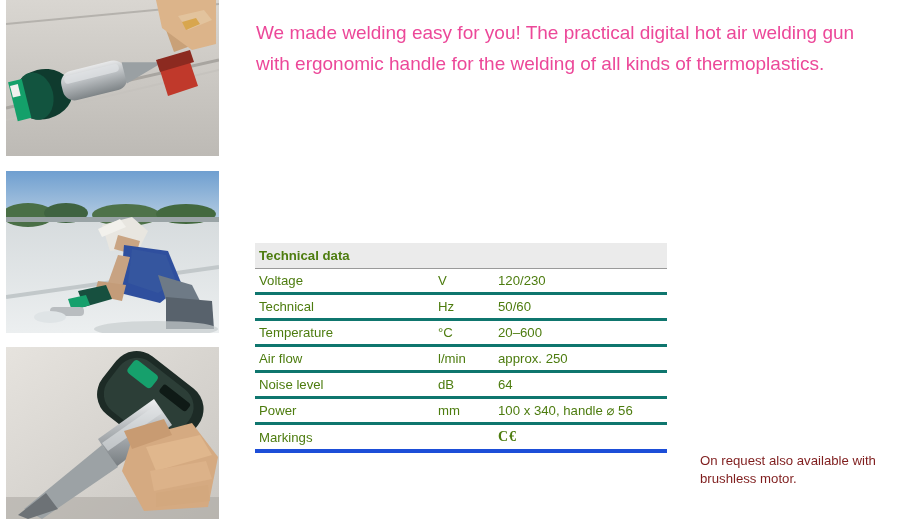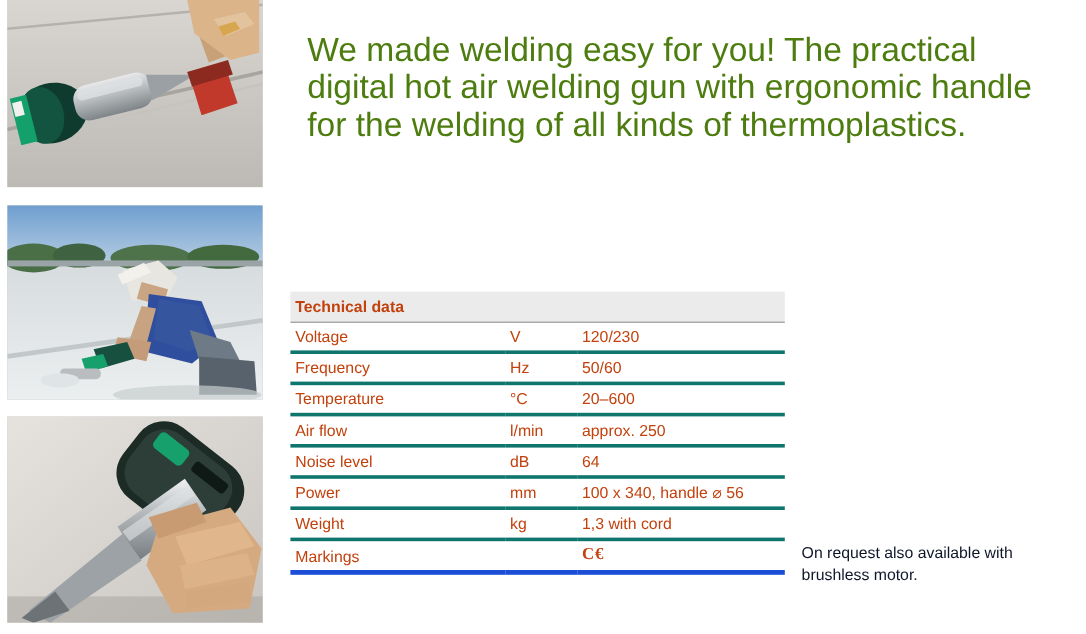--- a/index.html
+++ b/index.html
@@ -35,35 +35,35 @@
   .photo-3 { top: 347px; height: 172px; }
 
   .photo svg { display: block; width: 100%; height: 100%; }
 
   
   .intro {
     position: absolute;
     left: 256px;
     top: -2px;
     width: 620px;
-    font-size: 28px;
+    font-size: 19px;
     line-height: 31px;
-    color: #4d7c0f;
+    color: #ec4899;
     font-family: "Liberation Sans", sans-serif;
   }
 
   
   .tech-table {
     position: absolute;
-    left: 242px;
+    left: 255px;
     top: 243px;
     width: 412px;
     border-collapse: collapse;
     font-size: 13.2px;
-    color: #c2410c;
+    color: #4d7c0f;
   }
   .tech-table th,
   .tech-table td {
     text-align: left;
     padding: 4px 0 4px 4px;
     border-bottom: 3px solid #0f766e;
     vertical-align: bottom;
     white-space: nowrap;
   }
   .tech-table thead th {
@@ -82,26 +82,26 @@
   .ce-mark {
     font-family: "Liberation Serif", serif;
     font-weight: bold;
     letter-spacing: -1px;
     font-size: 14px;
   }
 
   
   .note {
     position: absolute;
-    left: 668px;
+    left: 700px;
     top: 452px;
     width: 180px;
     font-size: 13.2px;
     line-height: 18px;
-    color: #0f172a;
+    color: #7f1d1d;
   }
 </style>
 </head>
 <body>
 
 <div class="photo-col">
 
   <div class="photo photo-1">
     <svg viewBox="0 0 213 156" preserveAspectRatio="none" aria-hidden="true">
       <defs>
@@ -230,21 +230,21 @@
       <th class="col-label" colspan="3">Technical data</th>
     </tr>
   </thead>
   <tbody>
     <tr>
       <td class="col-label">Voltage</td>
       <td class="col-unit">V</td>
       <td class="col-value">120/230</td>
     </tr>
     <tr>
-      <td class="col-label">Frequency</td>
+      <td class="col-label">Technical</td>
       <td class="col-unit">Hz</td>
       <td class="col-value">50/60</td>
     </tr>
     <tr>
       <td class="col-label">Temperature</td>
       <td class="col-unit">°C</td>
       <td class="col-value">20–600</td>
     </tr>
     <tr>
       <td class="col-label">Air flow</td>
@@ -255,25 +255,20 @@
       <td class="col-label">Noise level</td>
       <td class="col-unit">dB</td>
       <td class="col-value">64</td>
     </tr>
     <tr>
       <td class="col-label">Power</td>
       <td class="col-unit">mm</td>
       <td class="col-value">100 x 340, handle ⌀ 56</td>
     </tr>
     <tr>
-      <td class="col-label">Weight</td>
-      <td class="col-unit">kg</td>
-      <td class="col-value">1,3 with cord</td>
-    </tr>
-    <tr>
       <td class="col-label">Markings</td>
       <td class="col-unit"></td>
       <td class="col-value ce-mark">C €</td>
     </tr>
   </tbody>
 </table>
 
 <div class="note">On request also available with brushless motor.</div>
 
 </body></html>

